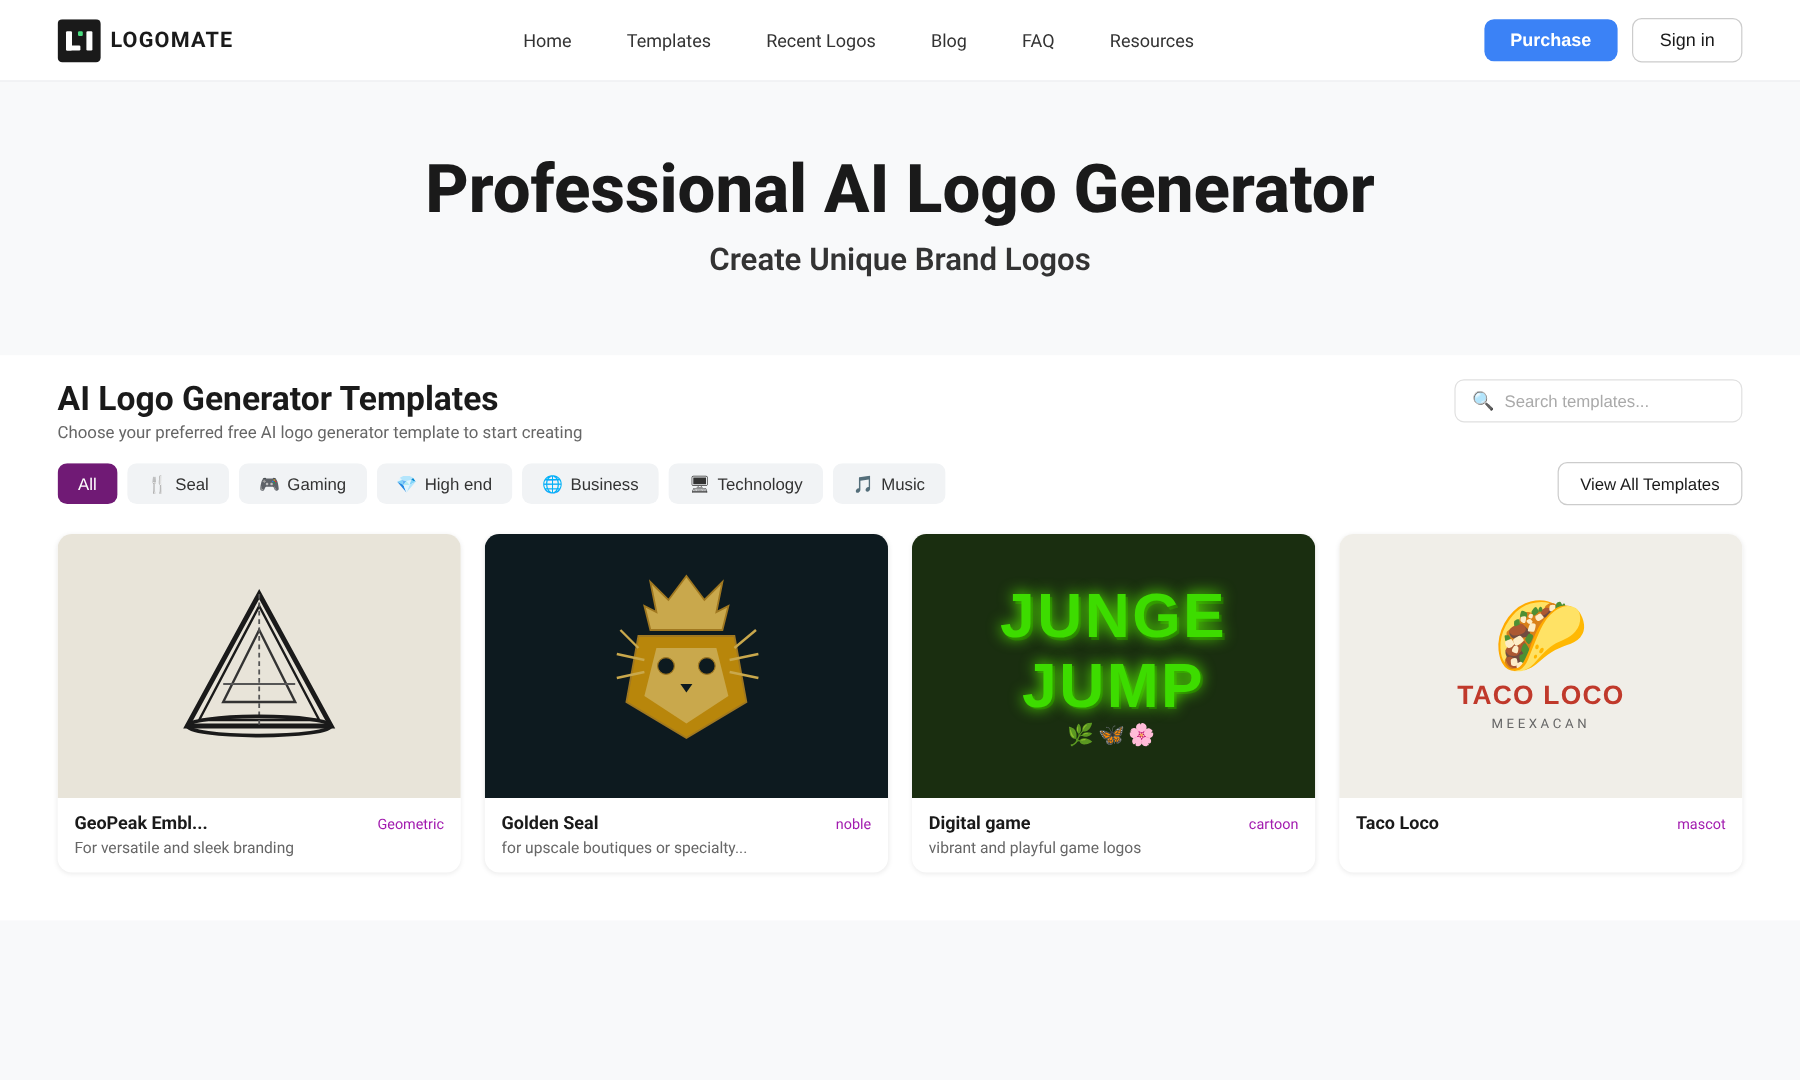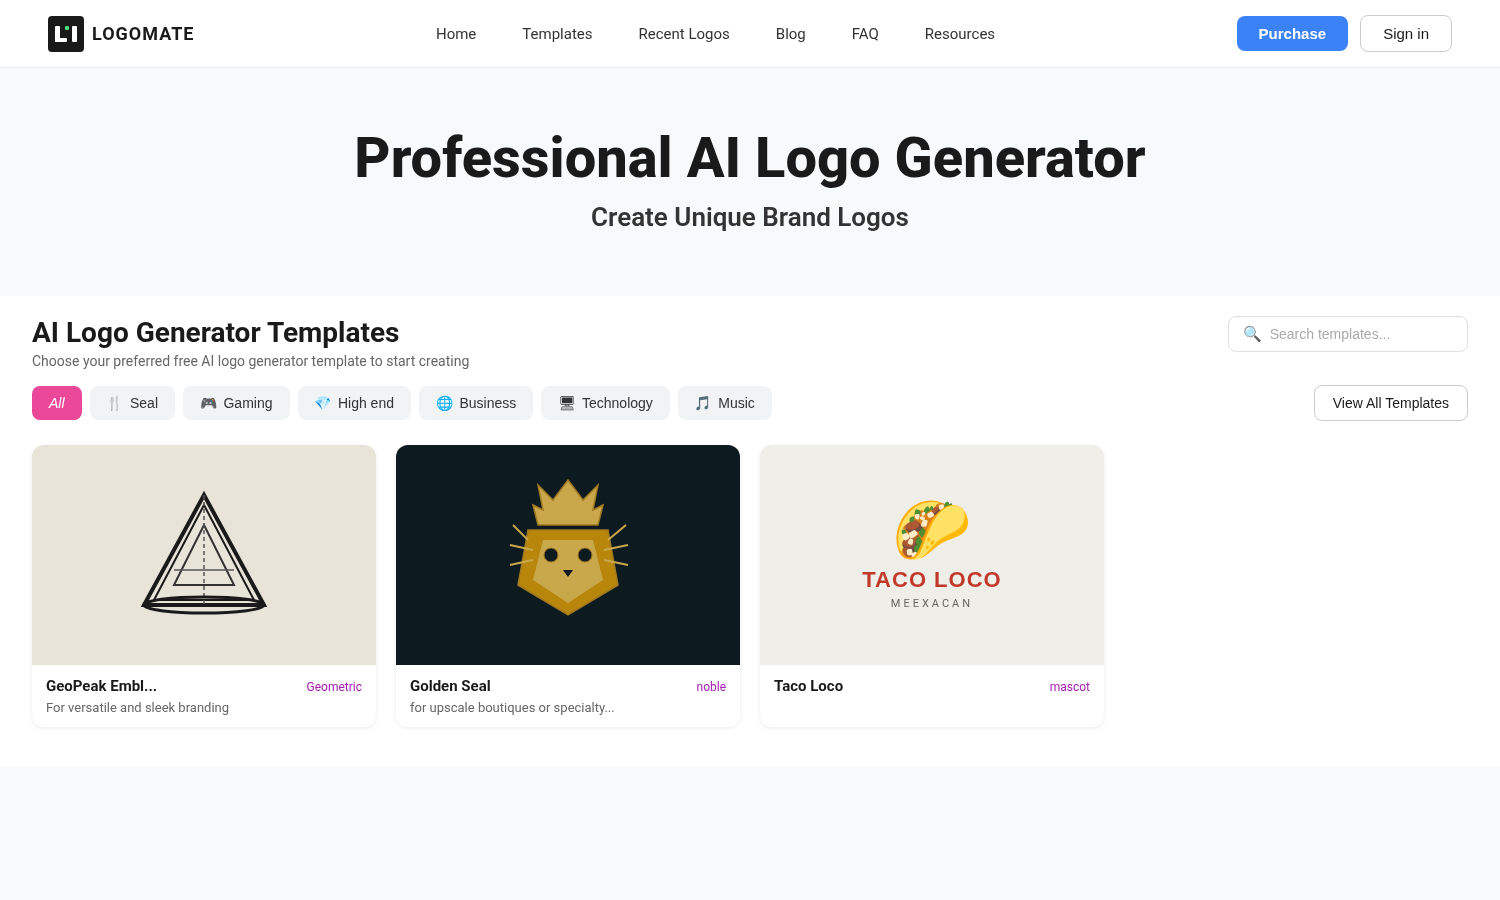--- a/index.html
+++ b/index.html
@@ -99,21 +99,21 @@
     .hero-desc {
       font-size: 16px;
       color: #555;
       max-width: 600px;
       margin: 0 auto;
       line-height: 1.7;
     }
 
     
     .templates-section {
-      padding: 20px 32px 40px;
+      padding: 20px 48px 40px;
       background: #fff;
       margin: 0 auto;
     }
     .templates-header {
       display: flex;
       align-items: flex-start;
       justify-content: space-between;
       margin-bottom: 16px;
     }
     .templates-title {
@@ -167,23 +167,22 @@
       border-radius: 8px;
       font-size: 14px;
       font-weight: 500;
       cursor: pointer;
       border: 1.5px solid transparent;
       background: #f1f3f5;
       color: #333;
       transition: all 0.15s;
     }
     .filter-tab.active {
-      background: #ec4899;
+      background: #701a75;
       color: #fff;
-      font-style: italic;
     }
     .btn-view-all {
       background: #fff;
       color: #1a1a1a;
       border: 1.5px solid #ccc;
       border-radius: 8px;
       padding: 9px 18px;
       font-size: 14px;
       font-weight: 500;
       cursor: pointer;
@@ -371,20 +370,34 @@
       </div>
       <div class="card-body">
         <div class="card-title-row">
           <span class="card-name">Golden Seal</span>
           <span class="card-badge">noble</span>
         </div>
         <div class="card-desc">for upscale boutiques or specialty...</div>
       </div>
     </div>
 
+    <div class="card">
+      <div class="card-img-placeholder card-bg-green" style="flex-direction:column; gap:0;">
+        <div style="font-size:52px; font-weight:900; color:#3ddc00; text-shadow: 0 0 12px #5aff00, 2px 2px 0 #1a5a00; letter-spacing:2px; font-family: Impact, sans-serif; line-height:1.1;">JUNGE</div>
+        <div style="font-size:52px; font-weight:900; color:#3ddc00; text-shadow: 0 0 12px #5aff00, 2px 2px 0 #1a5a00; letter-spacing:2px; font-family: Impact, sans-serif; line-height:1.1;">JUMP</div>
+        <div style="font-size:18px; color:#7aff50; letter-spacing:3px; font-family: Impact, sans-serif;">🌿🦋🌸</div>
+      </div>
+      <div class="card-body">
+        <div class="card-title-row">
+          <span class="card-name">Digital game</span>
+          <span class="card-badge">cartoon</span>
+        </div>
+        <div class="card-desc">vibrant and playful game logos</div>
+      </div>
+    </div>
 
     <div class="card">
       <div class="card-img-placeholder card-bg-light" style="flex-direction:column; gap:4px;">
         <div style="font-size:64px; line-height:1;">🌮</div>
         <div style="font-size:22px; font-weight:900; color:#c0392b; letter-spacing:1px; font-family: Impact, sans-serif;">TACO LOCO</div>
         <div style="font-size:11px; letter-spacing:3px; color:#666; font-weight:400;">MEEXACAN</div>
       </div>
       <div class="card-body">
         <div class="card-title-row">
           <span class="card-name">Taco Loco</span>

